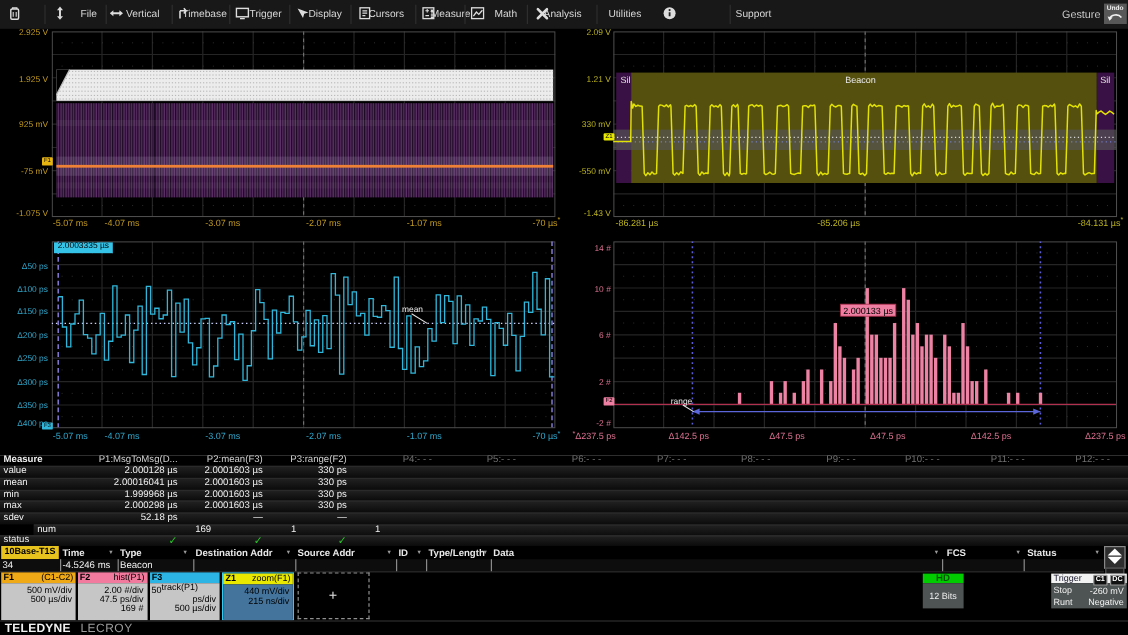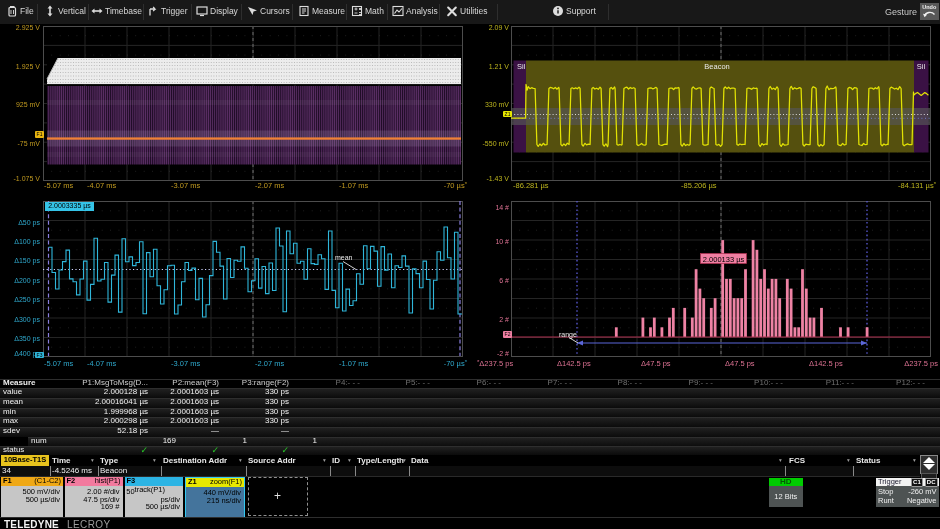--- a/index.html
+++ b/index.html
@@ -1,20 +1,20 @@
 <!DOCTYPE html>
 <html><head><meta charset="utf-8">
 <style>
 * { margin:0; padding:0; }
 html,body { background:#000; }
 #page { position:relative; width:940px; height:529px; background:#000; overflow:hidden;
   font-family:"Liberation Sans", sans-serif; }
 .abs { position:absolute; }
 .mitem { position:absolute; top:-1px; height:24px; display:flex; align-items:center; color:#d8d8d8;
-  font-size:8.5px; }
+  font-size:8.5px;gap:47px; }
 .yl { position:absolute; font-size:7px; text-align:right; white-space:nowrap; }
 .xl { position:absolute; font-size:7.5px; white-space:nowrap; }
 .xc { width:80px; text-align:left; }
 .ast { font-size:6px; vertical-align:top; }
 .badge { position:absolute; width:9px; height:6.5px; font-size:5px; color:#000;
   text-align:center; line-height:6.5px; border-radius:1px; }
 .mr { box-shadow:inset 0 1px 0 #2e2e2e; }
 .ml { position:absolute; left:3px; top:0; font-size:8px; line-height:8.5px; color:#f0f0f0; }
 .mv { position:absolute; top:0; font-size:8px; line-height:8.5px; white-space:nowrap; }
 .mr .mv { text-align:left; }

